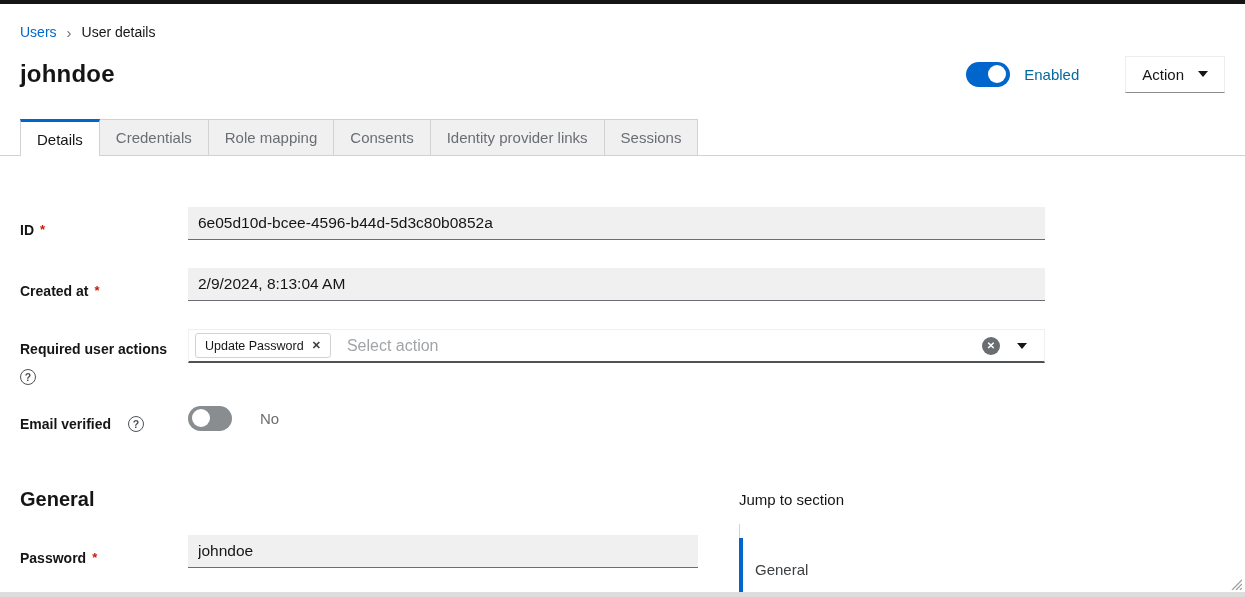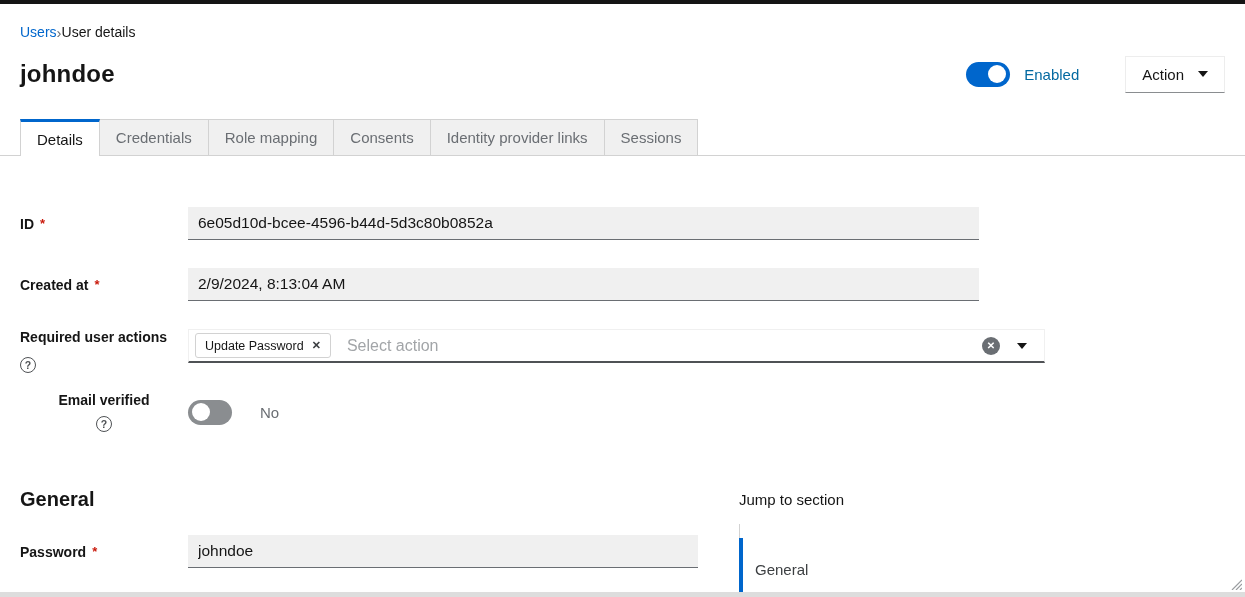--- a/index.html
+++ b/index.html
@@ -14,21 +14,21 @@
   .masthead-edge {
     height: 4px; width: 100%;
     background: #151515;
   }
   .page { padding: 0 20px; }
 
   
   .breadcrumb {
     padding-top: 20px;
     font-size: 14px;
-    display: flex; align-items: center; 
+    display: flex; align-items: center; gap: 10px;
   }
   .breadcrumb a { color: #0066cc; text-decoration: none; cursor: pointer; }
   .crumb-sep { color: #6a6e73; font-size: 15px; line-height: 1; }
   .crumb-current { color: #151515; }
 
   
   .header-row {
     margin-top: 15px;
     display: flex; justify-content: space-between; align-items: center;
     height: 38px;
@@ -86,35 +86,35 @@
     background: #f0f0f0; color: #6a6e73;
     border-top: 1px solid #d2d2d2;
     border-right: 1px solid #d2d2d2;
     border-bottom: 1px solid #d2d2d2;
   }
 
   
   .form-area { margin-top: 51px; }
   .form-row { display: flex; align-items: center; margin-bottom: 28px; }
   .form-row.top-align { align-items: flex-start; }
-  .label-col { width: 168px; flex: 0 0 168px; font-size: 14px; font-weight: 700; color: #151515; }
+  .label-col { width: 168px; flex: 0 0 168px; font-size: 14px; font-weight: 700; color: #151515; margin-top: 12px; }
   .required-star { color: #c9190b; margin-left: 6px; font-size: 13px; vertical-align: top; }
   .help-icon {
     display: inline-flex; align-items: center; justify-content: center;
     width: 16px; height: 16px; border-radius: 50%;
     border: 1.2px solid #4f5255; color: #4f5255;
     font-size: 10.5px; font-weight: 700; cursor: pointer;
     background: #fff;
   }
   .label-col .help-icon { margin-top: 12px; }
-  .inline-help { display: flex; align-items: center; gap: 8px; flex-direction: column; }
+  .inline-help { display: flex; align-items: center; gap: 17px; }
   .inline-help .help-icon { margin-top: 0; }
 
   .text-input {
-    width: 791px; height: 33px;
+    width: 857px; height: 33px;
     background: #f0f0f0;
     border: none; border-bottom: 1px solid #6a6e73;
     font-family: inherit; font-size: 15.5px; color: #151515;
     padding: 0 10px;
   }
   .text-input.short { width: 510px; }
 
   
   .multiselect {
     width: 857px; height: 34px;

